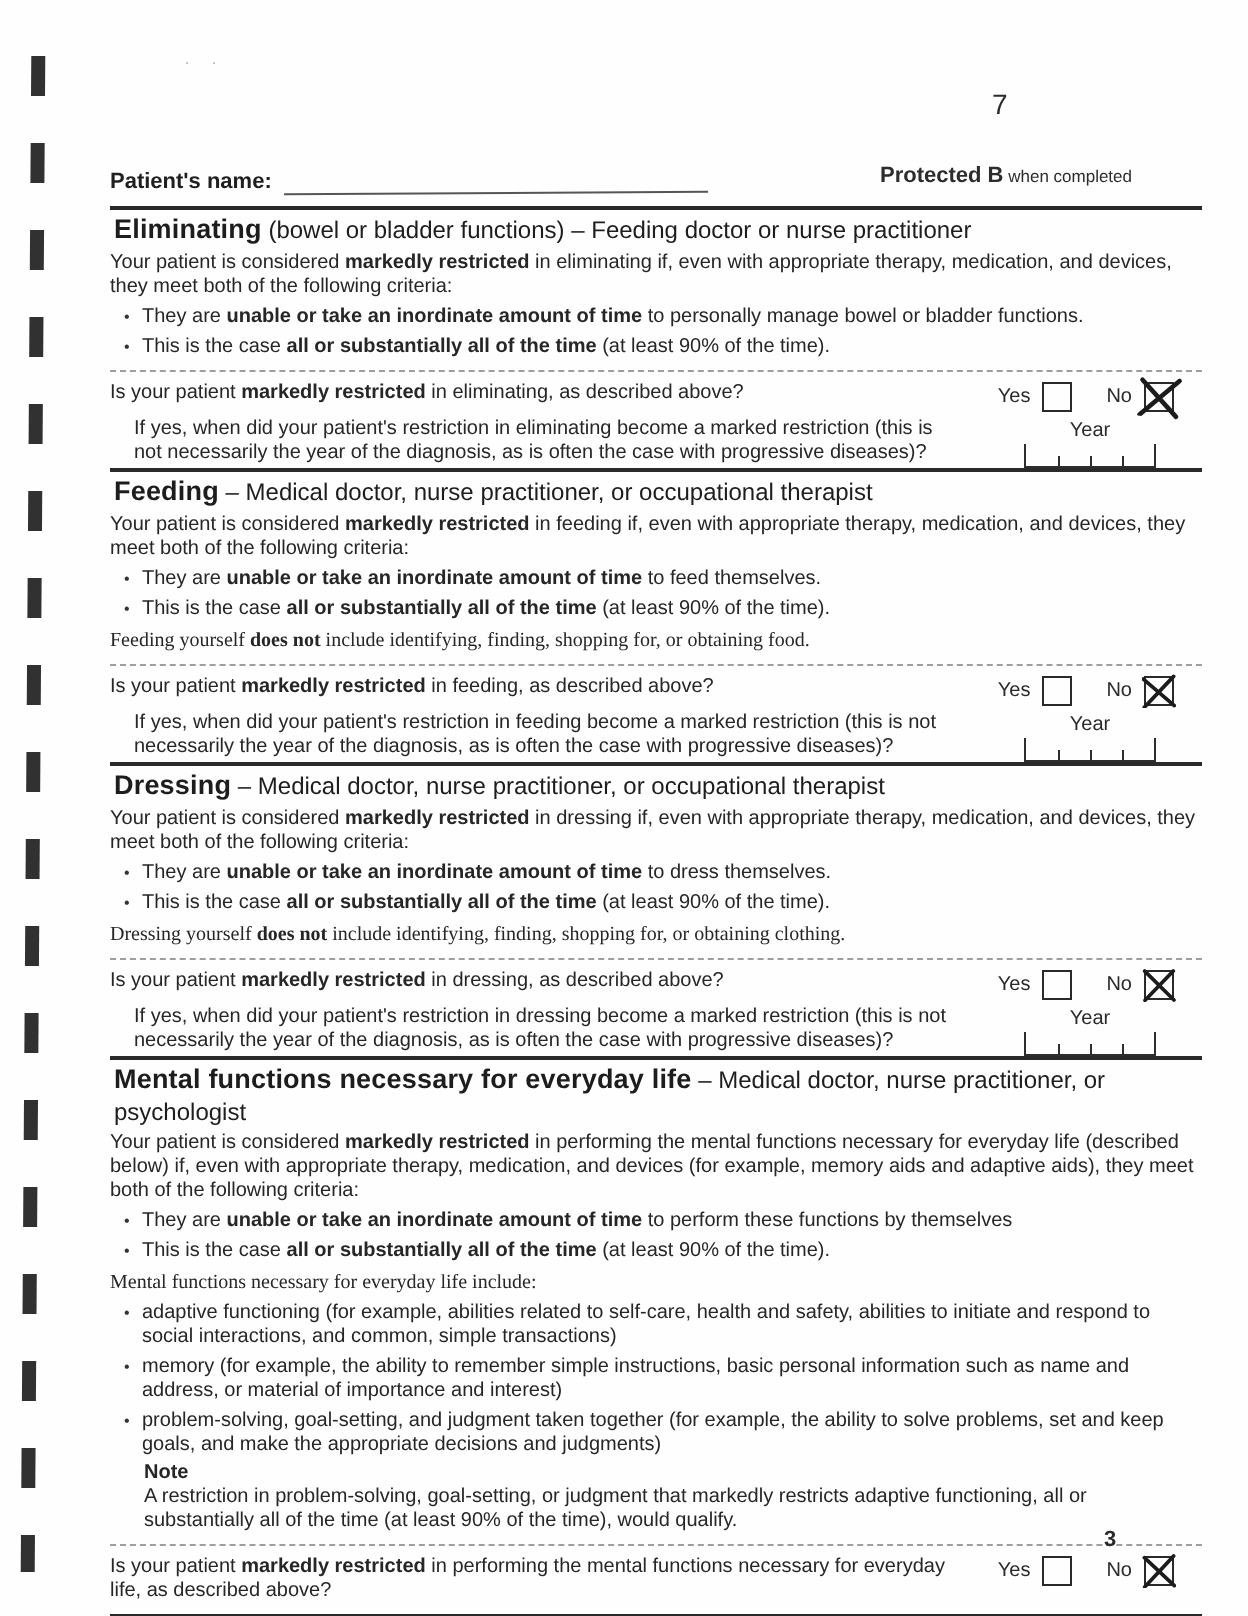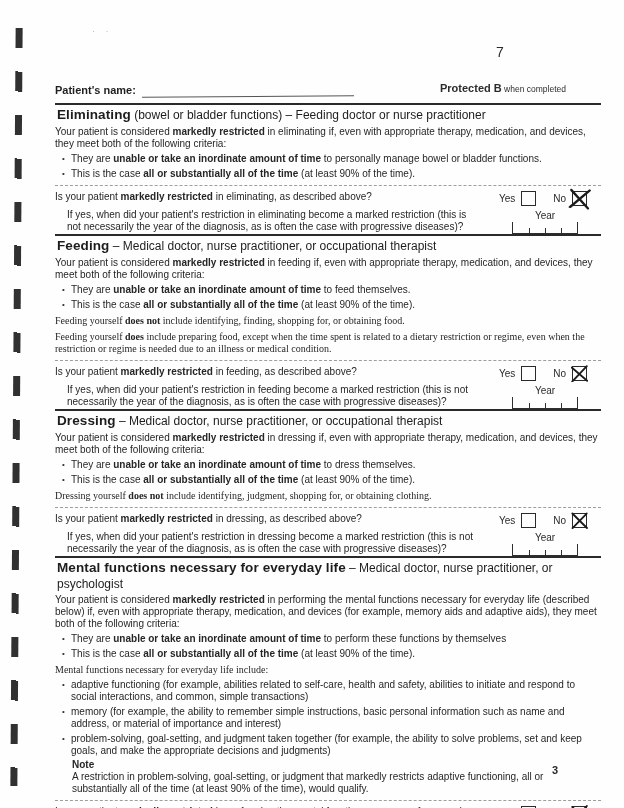--- a/index.html
+++ b/index.html
@@ -12,21 +12,21 @@
   
   .scan-marks{
     position:absolute;left:13px;top:28px;width:7px;height:758px;
     background:repeating-linear-gradient(to bottom,#1f1f1f 0 20px,transparent 20px 43.5px);
     transform:rotate(.4deg);opacity:.92;
   }
   .artifact-dots{position:absolute;left:92px;top:26px;color:#b9b9b9;font-size:9px;letter-spacing:4px;}
   .page-num-top{position:absolute;left:496px;top:44px;font-size:14px;color:#2a2a2a;}
   .protected{position:absolute;top:82px;right:58px;font-size:8.5px;color:#2c2c2c;}
   .protected b{font-size:11px;}
-  .patient-row{position:absolute;left:55px;top:84px;display:flex;align-items:flex-start;}
+  .patient-row{position:absolute;left:55px;top:84px;display:flex;align-items:center;}
   .patient-label{font-weight:bold;font-size:11px;color:#1f1f1f;}
   .patient-line{display:inline-block;width:212px;height:12px;border-bottom:1.4px solid #555;margin-left:6px;transform:rotate(-.35deg);}
 
   .content{position:absolute;left:55px;top:103px;width:546px;}
 
   .sec{border-top:2px solid #2a2a2a;padding-top:1px;}
   .sec:last-child{border-bottom:2.2px solid #2a2a2a;padding-bottom:5px;}
   .sec-title{margin:1px 0 2px 2px;font-weight:normal;font-size:12px;color:#1d1d1d;line-height:1.25;}
   .sec-title b{font-size:13.5px;letter-spacing:.1px;}
   .body-text{font-size:10px;line-height:1.2;color:#262626;}
@@ -123,21 +123,20 @@
     <p class="body-text intro"><span>Your patient is considered </span><b>markedly restricted</b><span> in feeding if, even with appropriate therapy, medication, and devices, they meet both of the following criteria:</span></p>
     <div class="body-text bullet">
         <span class="dot">•</span>
         <span class="btxt"><span>They are </span><b>unable or take an inordinate amount of time</b><span> to feed themselves.</span></span>
       </div>
     <div class="body-text bullet">
         <span class="dot">•</span>
         <span class="btxt"><span>This is the case </span><b>all or substantially all of the time</b><span> (at least 90% of the time).</span></span>
       </div>
     <p class="body-text para"><span>Feeding yourself </span><b>does not</b><span> include identifying, finding, shopping for, or obtaining food.</span></p>
-    <p class="body-text para"><span>Feeding yourself </span><b>does</b><span> include preparing food, except when the time spent is related to a dietary restriction or regime, even when the restriction or regime is needed due to an illness or medical condition.</span></p>
     <div class="qrow">
       <div class="body-text qtext"><span>Is your patient </span><b>markedly restricted</b><span> in feeding, as described above?</span></div>
       <div class="answers">
         <span class="ans">
             <span class="alabel">Yes</span>
             <span class="box"></span>
           </span>
         <span class="ans">
             <span class="alabel">No</span>
             <span class="box checked">
@@ -165,21 +164,21 @@
     <h2 class="sec-title"><b>Dressing</b><span> – Medical doctor, nurse practitioner, or occupational therapist</span></h2>
     <p class="body-text intro"><span>Your patient is considered </span><b>markedly restricted</b><span> in dressing if, even with appropriate therapy, medication, and devices, they meet both of the following criteria:</span></p>
     <div class="body-text bullet">
         <span class="dot">•</span>
         <span class="btxt"><span>They are </span><b>unable or take an inordinate amount of time</b><span> to dress themselves.</span></span>
       </div>
     <div class="body-text bullet">
         <span class="dot">•</span>
         <span class="btxt"><span>This is the case </span><b>all or substantially all of the time</b><span> (at least 90% of the time).</span></span>
       </div>
-    <p class="body-text para"><span>Dressing yourself </span><b>does not</b><span> include identifying, judgment, shopping for, or obtaining clothing.</span></p>
+    <p class="body-text para"><span>Dressing yourself </span><b>does not</b><span> include identifying, finding, shopping for, or obtaining clothing.</span></p>
     <div class="qrow">
       <div class="body-text qtext"><span>Is your patient </span><b>markedly restricted</b><span> in dressing, as described above?</span></div>
       <div class="answers">
         <span class="ans">
             <span class="alabel">Yes</span>
             <span class="box"></span>
           </span>
         <span class="ans">
             <span class="alabel">No</span>
             <span class="box checked">

